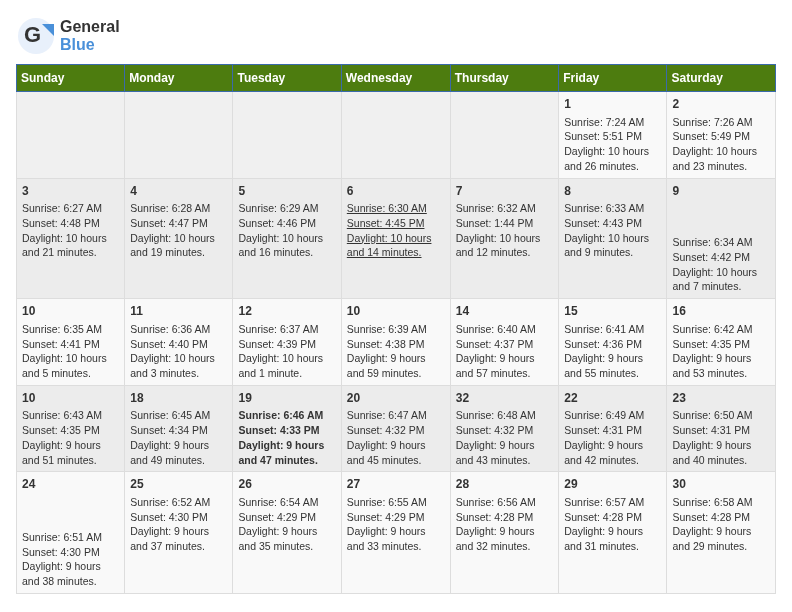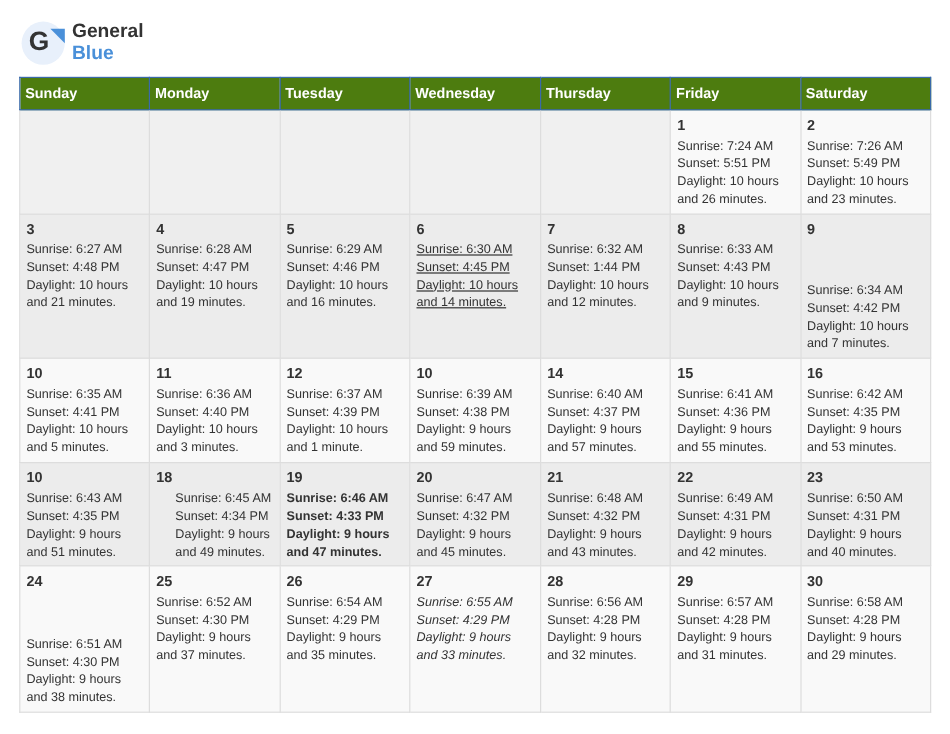--- a/index.html
+++ b/index.html
@@ -216,38 +216,38 @@
       </tr>
       <tr>
         <td>
           <span class="day-number">10</span>
           <div style="white-space: pre-line;">Sunrise: 6:43 AM
 Sunset: 4:35 PM
 Daylight: 9 hours and 51 minutes.</div>
         </td>
         <td>
           <span class="day-number">18</span>
-          <div style="white-space: pre-line; margin-left: 16px;">Sunrise: 6:45 AM
+          <div style="white-space: pre-line;">Sunrise: 6:45 AM
 Sunset: 4:34 PM
 Daylight: 9 hours and 49 minutes.</div>
         </td>
         <td>
           <span class="day-number">19</span>
           <div style="white-space: pre-line; font-weight: bold;">Sunrise: 6:46 AM
 Sunset: 4:33 PM
 Daylight: 9 hours and 47 minutes.</div>
         </td>
         <td>
           <span class="day-number">20</span>
           <div style="white-space: pre-line;">Sunrise: 6:47 AM
 Sunset: 4:32 PM
 Daylight: 9 hours and 45 minutes.</div>
         </td>
         <td>
-          <span class="day-number">21</span>
+          <span class="day-number">32</span>
           <div style="white-space: pre-line;">Sunrise: 6:48 AM
 Sunset: 4:32 PM
 Daylight: 9 hours and 43 minutes.</div>
         </td>
         <td>
           <span class="day-number">22</span>
           <div style="white-space: pre-line;">Sunrise: 6:49 AM
 Sunset: 4:31 PM
 Daylight: 9 hours and 42 minutes.</div>
         </td>
@@ -272,21 +272,21 @@
 Daylight: 9 hours and 37 minutes.</div>
         </td>
         <td>
           <span class="day-number">26</span>
           <div style="white-space: pre-line;">Sunrise: 6:54 AM
 Sunset: 4:29 PM
 Daylight: 9 hours and 35 minutes.</div>
         </td>
         <td>
           <span class="day-number">27</span>
-          <div style="white-space: pre-line; font-style: italic;">Sunrise: 6:55 AM
+          <div style="white-space: pre-line;">Sunrise: 6:55 AM
 Sunset: 4:29 PM
 Daylight: 9 hours and 33 minutes.</div>
         </td>
         <td>
           <span class="day-number">28</span>
           <div style="white-space: pre-line;">Sunrise: 6:56 AM
 Sunset: 4:28 PM
 Daylight: 9 hours and 32 minutes.</div>
         </td>
         <td>

